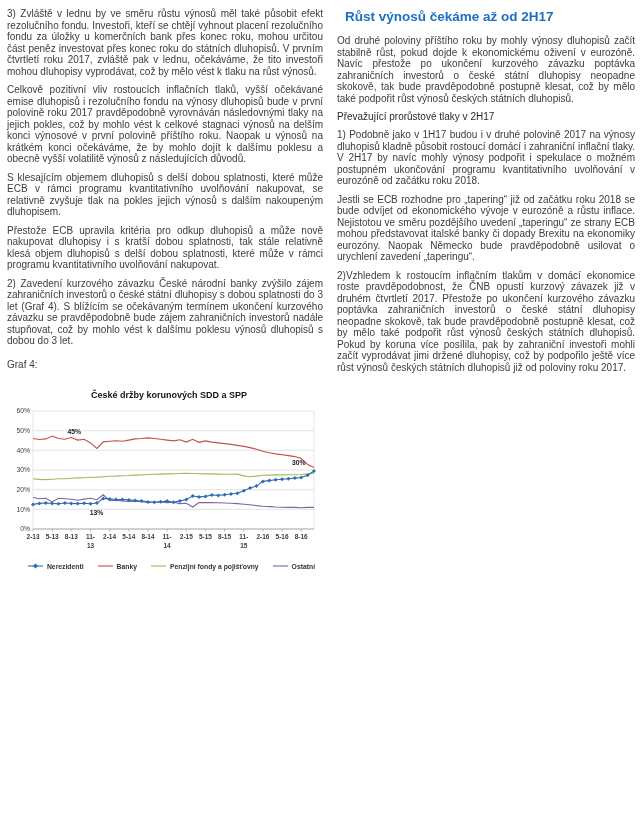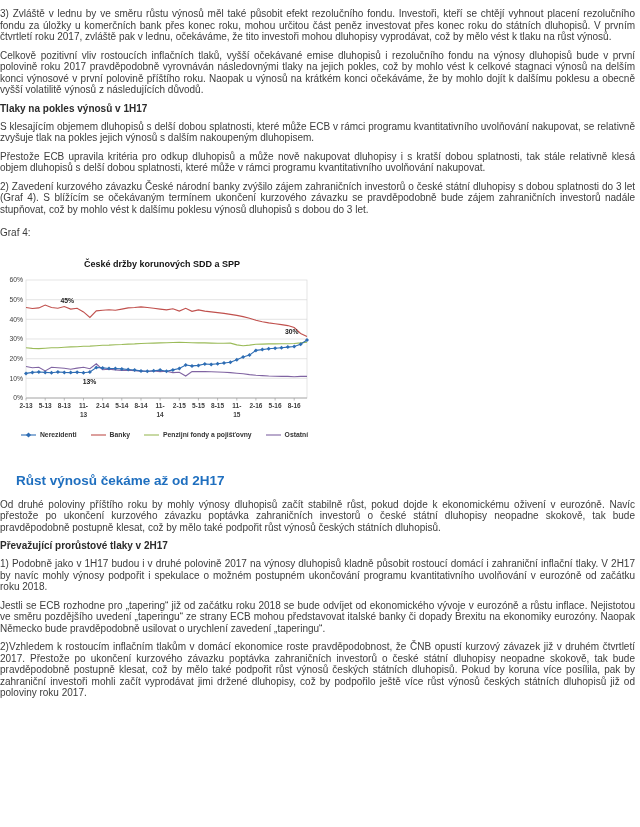--- a/index.html
+++ b/index.html
@@ -2,33 +2,33 @@
 <html lang="cs"><head>
 <meta charset="utf-8">
 <style>
   * { margin:0; padding:0; box-sizing:border-box; }
   html,body { background:#ffffff; }
   body {
     width:640px; height:827px; overflow:hidden;
     font-family:"Liberation Sans", sans-serif;
     color:#3c3c3c;
   }
-  .page { display:flex; gap:33px; padding:8px 5px 0 0;flex-direction:column; }
+  .page { display:flex; gap:14px; padding:8px 5px 0 7px; }
   .col-left  { flex:0 0 316px; }
   .col-right { flex:1; }
   p.body-text {
     font-size:10px; line-height:11.5px; text-align:justify; text-justify:inter-word;
     margin:0 0 7px 0; color:#3c3c3c;
   }
   h1.main-heading {
     font-size:13.5px; line-height:16px; font-weight:bold; color:#1f6fbf;
-    margin:1px 0 10px 16px;
+    margin:1px 0 10px 8px;
   }
   h2.sub-heading {
-    font-size:10px; line-height:12px; font-weight:bold; color:#2b2b2b;
+    font-size:10px; line-height:12px; font-weight:normal; color:#2b2b2b;
     margin:4px 0 6px 0;
   }
   .graf-label { font-size:10px; line-height:11.5px; margin:12px 0 0 0; }
   .chart-block { margin-top:20px; width:314px; }
   .chart-title {
     text-align:center; font-size:9px; font-weight:bold; color:#141414;
     margin:0 0 3px 10px;
   }
   .chart-canvas { display:block; }
   .chart-legend {
@@ -38,21 +38,20 @@
   .lg-item { display:inline-flex; align-items:center; gap:3px; white-space:nowrap; }
 </style>
 </head>
 <body>
 
 <div class="page">
 
   <div class="col-left">
     <p class="body-text">3) Zvláště v lednu by ve směru růstu výnosů měl také působit efekt rezolučního fondu. Investoři, kteří se chtějí vyhnout placení rezolučního fondu za úložky u komerčních bank přes konec roku, mohou určitou část peněz investovat přes konec roku do státních dluhopisů. V prvním čtvrtletí roku 2017, zvláště pak v lednu, očekáváme, že tito investoři mohou dluhopisy vyprodávat, což by mělo vést k tlaku na růst výnosů.</p>
     <p class="body-text">Celkově pozitivní vliv rostoucích inflačních tlaků, vyšší očekávané emise dluhopisů i rezolučního fondu na výnosy dluhopisů bude v první polovině roku 2017 pravděpodobně vyrovnáván následovnými tlaky na jejich pokles, což by mohlo vést k celkové stagnaci výnosů na delším konci výnosové v první polovině příštího roku. Naopak u výnosů na krátkém konci očekáváme, že by mohlo dojít k dalšímu poklesu a obecně vyšší volatilitě výnosů z následujících důvodů.</p>
-    <h2 class="sub-heading">Tlaky na pokles výnosů v 1H17</h2>
     <p class="body-text">S klesajícím objemem dluhopisů s delší dobou splatnosti, které může ECB v rámci programu kvantitativního uvolňování nakupovat, se relativně zvyšuje tlak na pokles jejich výnosů s dalším nakoupeným dluhopisem.</p>
     <p class="body-text">Přestože ECB upravila kritéria pro odkup dluhopisů a může nově nakupovat dluhopisy i s kratší dobou splatnosti, tak stále relativně klesá objem dluhopisů s delší dobou splatnosti, které může v rámci programu kvantitativního uvolňování nakupovat.</p>
     <p class="body-text">2) Zavedení kurzového závazku České národní banky zvýšilo zájem zahraničních investorů o české státní dluhopisy s dobou splatnosti do 3 let (Graf 4). S blížícím se očekávaným termínem ukončení kurzového závazku se pravděpodobně bude zájem zahraničních investorů nadále stupňovat, což by mohlo vést k dalšímu poklesu výnosů dluhopisů s dobou do 3 let.</p>
     <p class="graf-label">Graf 4:</p>
 
     <div class="chart-block">
       <div class="chart-title">České držby korunových SDD a SPP</div>
       <svg id="chart-svg" class="chart-canvas" width="314" height="158" viewBox="0 0 314 158">
           <rect x="26" y="8" width="281" height="118" fill="none" stroke="#d9d9d9" stroke-width="0.7"></rect>
           <text x="23" y="128.4" text-anchor="end" font-size="6.8" fill="#404040">0%</text>

